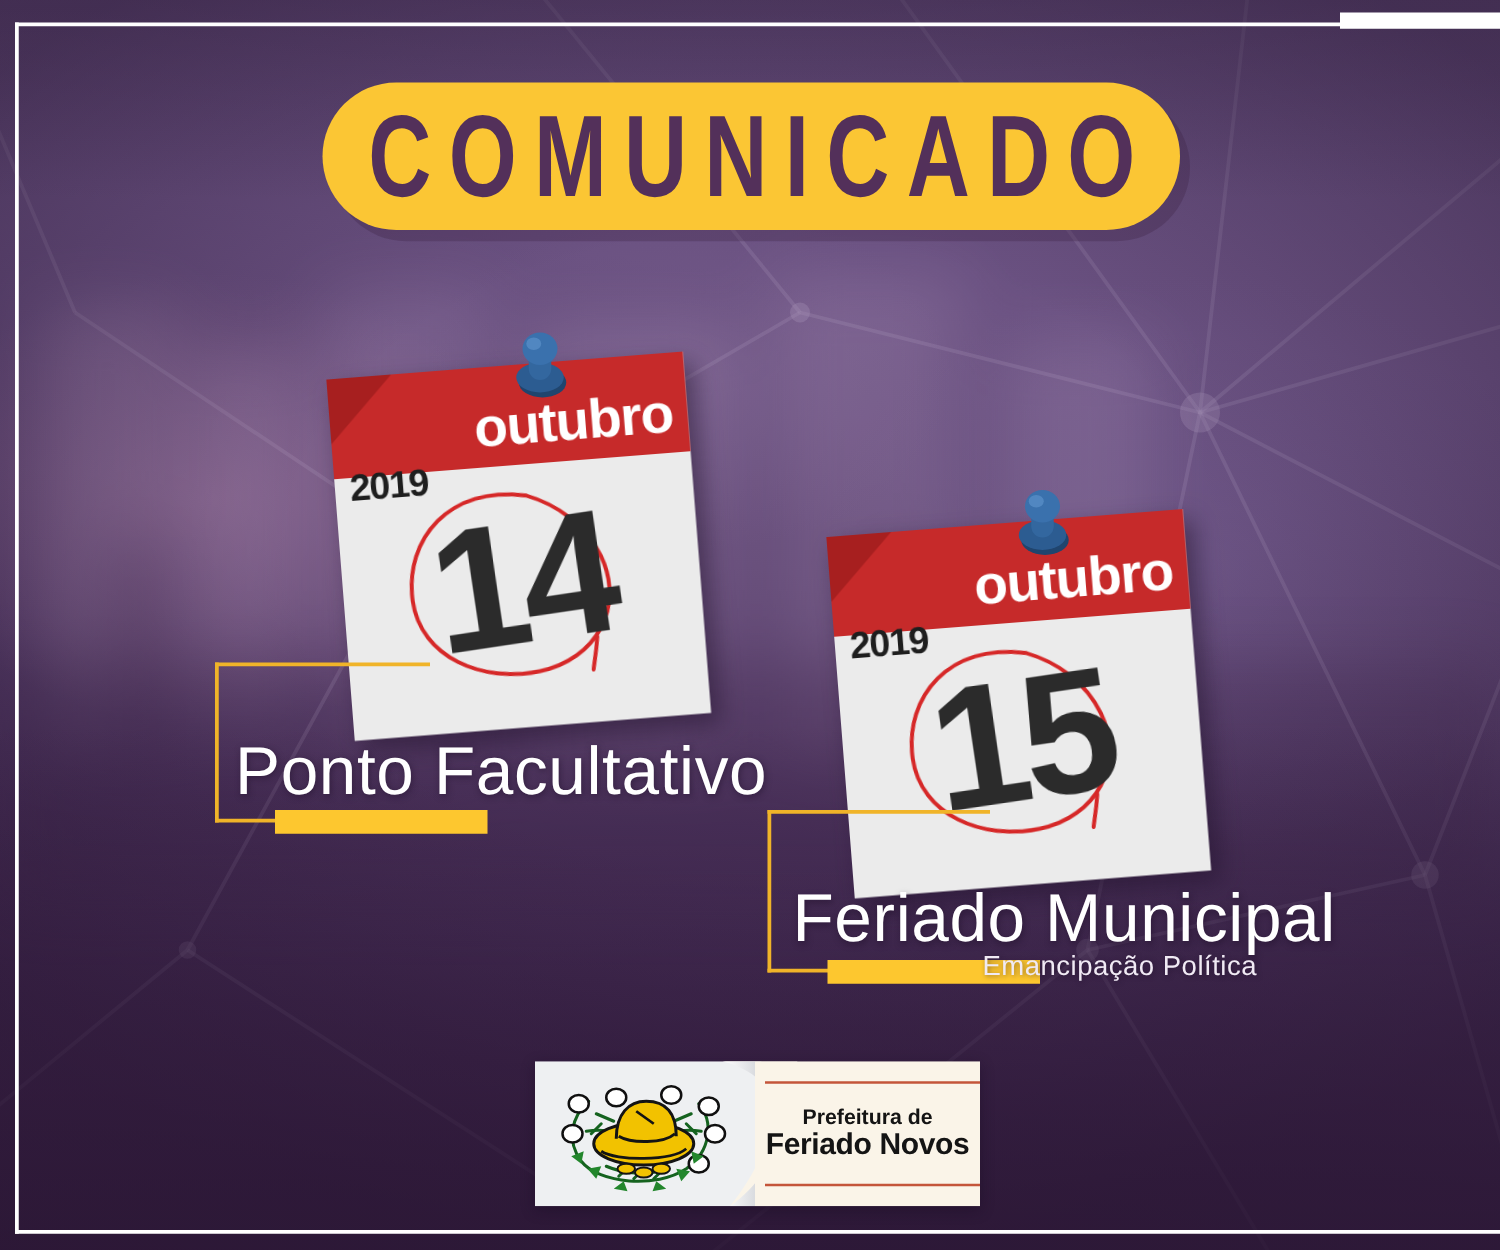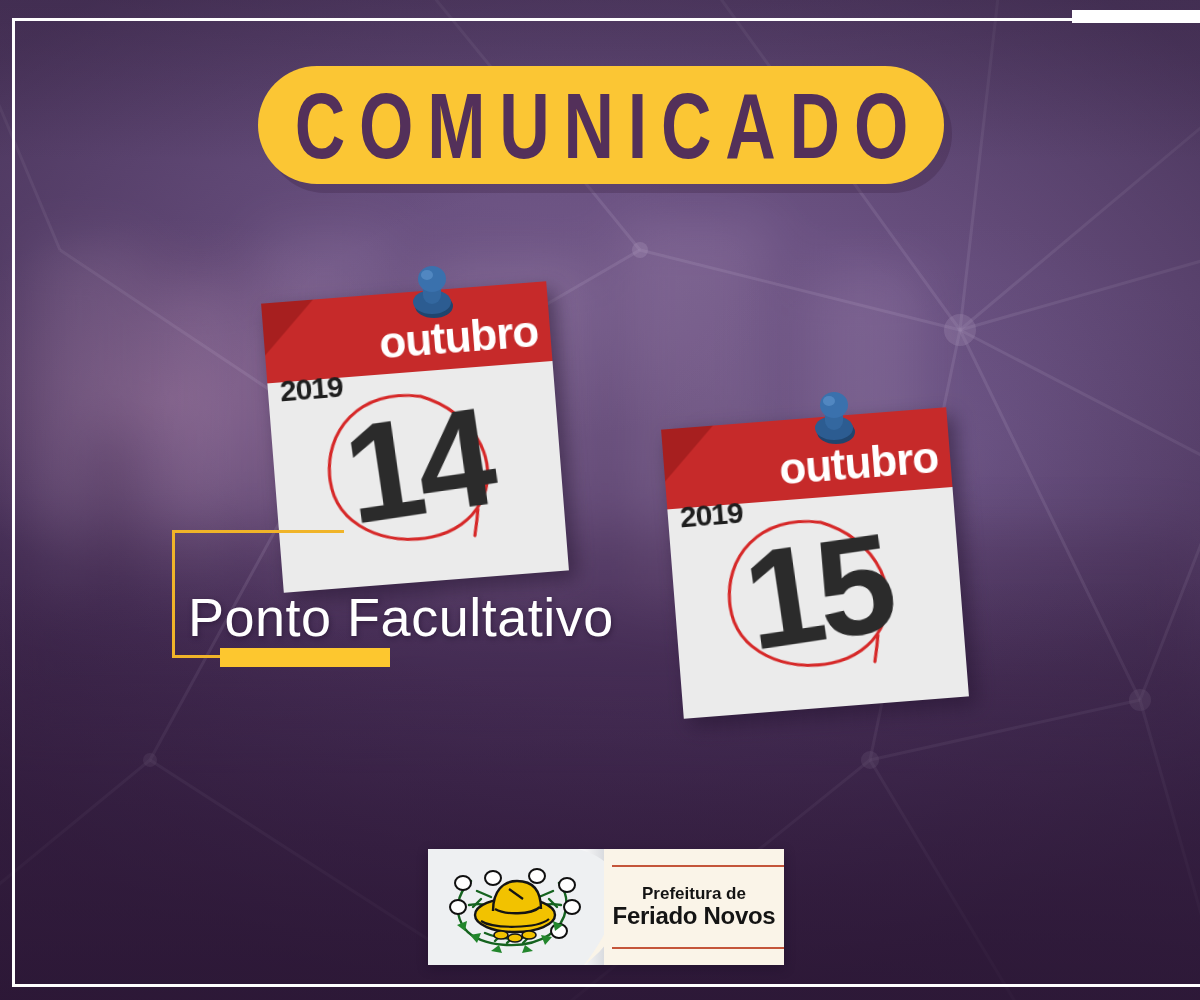--- a/index.html
+++ b/index.html
@@ -295,20 +295,26 @@
     <ellipse cx="28" cy="17" rx="14" ry="13" fill="#3a71ad"></ellipse>
     <ellipse cx="23" cy="13" rx="6" ry="5" fill="#5b92c9" opacity=".7"></ellipse>
   </svg>
 
   <div class="caption" id="cap-facultativo">
     <div class="cap-bracket"></div>
     <div class="cap-bar"></div>
     <div class="cap-title">Ponto Facultativo</div>
   </div>
 
+  <div class="caption" id="cap-feriado">
+    <div class="cap-bracket"></div>
+    <div class="cap-bar"></div>
+    <div class="cap-title">Feriado Municipal</div>
+    <div class="cap-sub">Emancipação Política</div>
+  </div>
 
   <div class="logo">
     <div class="logo-left">
       <svg width="150" height="96" viewBox="0 0 150 96">
         <g stroke="#15631f" stroke-width="2.4" fill="none" stroke-linecap="round">
           <path d="M30,22 C16,34 12,54 24,70 C38,88 84,92 108,76 C128,62 130,38 118,24"></path>
           <path d="M28,46 C40,44 52,46 60,52"></path>
           <path d="M120,46 C108,44 96,46 88,52"></path>
           <path d="M44,74 C58,80 76,82 92,76"></path>
           <path d="M36,32 L50,38 M40,40 L32,48"></path>

